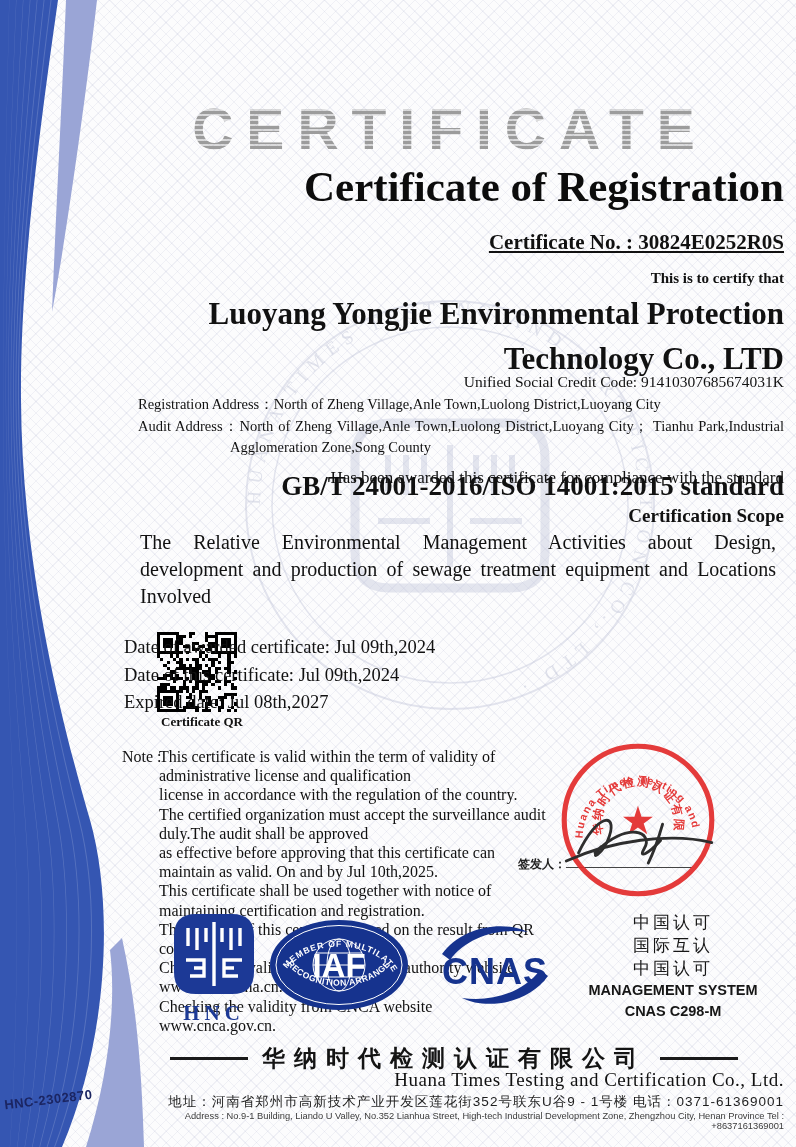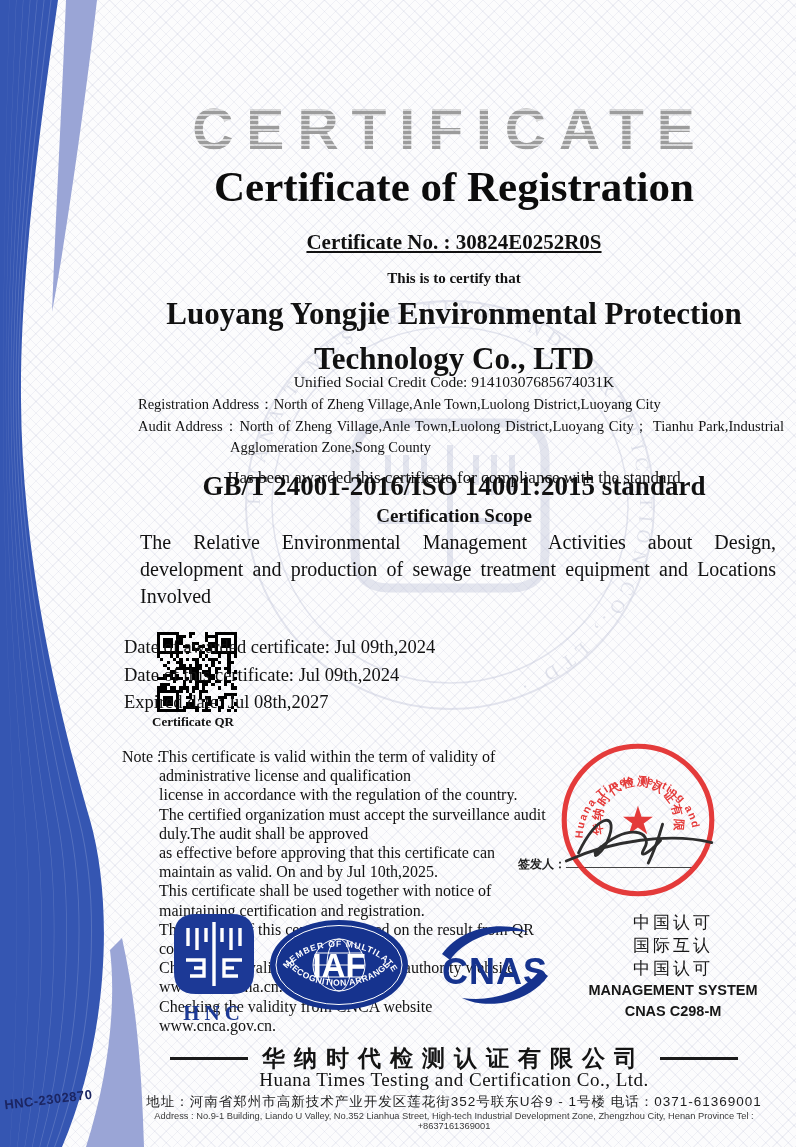--- a/index.html
+++ b/index.html
@@ -5,21 +5,21 @@
   html,body{margin:0;padding:0;}
   #page{
     position:relative;width:796px;height:1147px;overflow:hidden;
     background-color:#fcfcfd;
     background-image:
       repeating-linear-gradient(45deg, rgba(155,160,195,.13) 0 1px, transparent 1px 8px),
       repeating-linear-gradient(-45deg, rgba(155,160,195,.13) 0 1px, transparent 1px 8px);
     font-family:"Liberation Serif", serif;color:#111;
   }
   .abs{position:absolute;}
-  .ctr{left:124px;width:660px;text-align:center;}
+  .ctr{left:124px;width:660px;text-align:right;}
   
   .wm-title{
     left:106px;width:688px;top:84px;text-align:center;
     font-family:"Liberation Sans",sans-serif;font-weight:800;font-size:57px;
     letter-spacing:13px;color:#9c9c9c;
     -webkit-mask-image:repeating-linear-gradient(to bottom,#000 0 3px,rgba(0,0,0,.35) 3px 5px);
             mask-image:repeating-linear-gradient(to bottom,#000 0 3px,rgba(0,0,0,.35) 3px 5px);
             margin-top:12px;
   }
   .doc-title{top:162px;font-weight:bold;font-size:43px;line-height:1.15;color:#0c0c0c;}
@@ -27,21 +27,21 @@
   .certify{top:270px;font-weight:bold;font-size:15px;}
   .company{top:291px;font-weight:bold;font-size:31px;line-height:45px;}
   .credit{top:373px;font-size:15.5px;}
   .addr1{top:395px;left:138px;width:644px;font-size:14.5px;text-align:left;}
   .addr2{top:416px;left:138px;width:646px;font-size:14.5px;line-height:21px;
          text-align:justify;padding-left:92px;text-indent:-92px;box-sizing:border-box;}
   .compliance{top:468px;font-weight:normal;font-size:17px;}
   .standard{top:471px;font-weight:bold;font-size:27px;}
   .scope-title{top:505px;font-weight:bold;font-size:19px;}
   .scope{top:529px;left:140px;width:636px;font-size:20px;line-height:27px;text-align:justify;}
-  .qr-label{left:135px;top:714px;width:116px;text-align:center;font-weight:bold;font-size:13px;}
+  .qr-label{left:144px;top:714px;width:116px;text-align:center;font-weight:bold;font-size:13px;}
   .dates{left:124px;top:634px;width:416px;text-align:left;font-size:18.5px;line-height:27.5px;}
   .note{left:122px;top:747px;width:430px;font-weight:normal;font-size:16px;line-height:19.2px;text-align:left;}
   .note .nl{padding-left:37px;}
   .note .note-label{position:absolute;left:0;top:0;}
   .issuer{left:518px;top:854px;font-family:"Liberation Sans",sans-serif;font-size:12px;font-weight:bold;color:#222;}
   .issuer .sig-line{display:inline-block;width:126px;height:13px;border-bottom:1.5px solid #444;}
   .accred{left:568px;top:911px;width:210px;text-align:center;font-family:"Liberation Sans",sans-serif;}
   .accred .cn{font-size:17px;letter-spacing:3px;line-height:23px;color:#161616;}
   .accred .en{font-size:14.5px;font-weight:bold;line-height:21px;color:#161616;}
   .footer-cn{top:1043px;display:flex;align-items:center;justify-content:center;gap:14px;}

